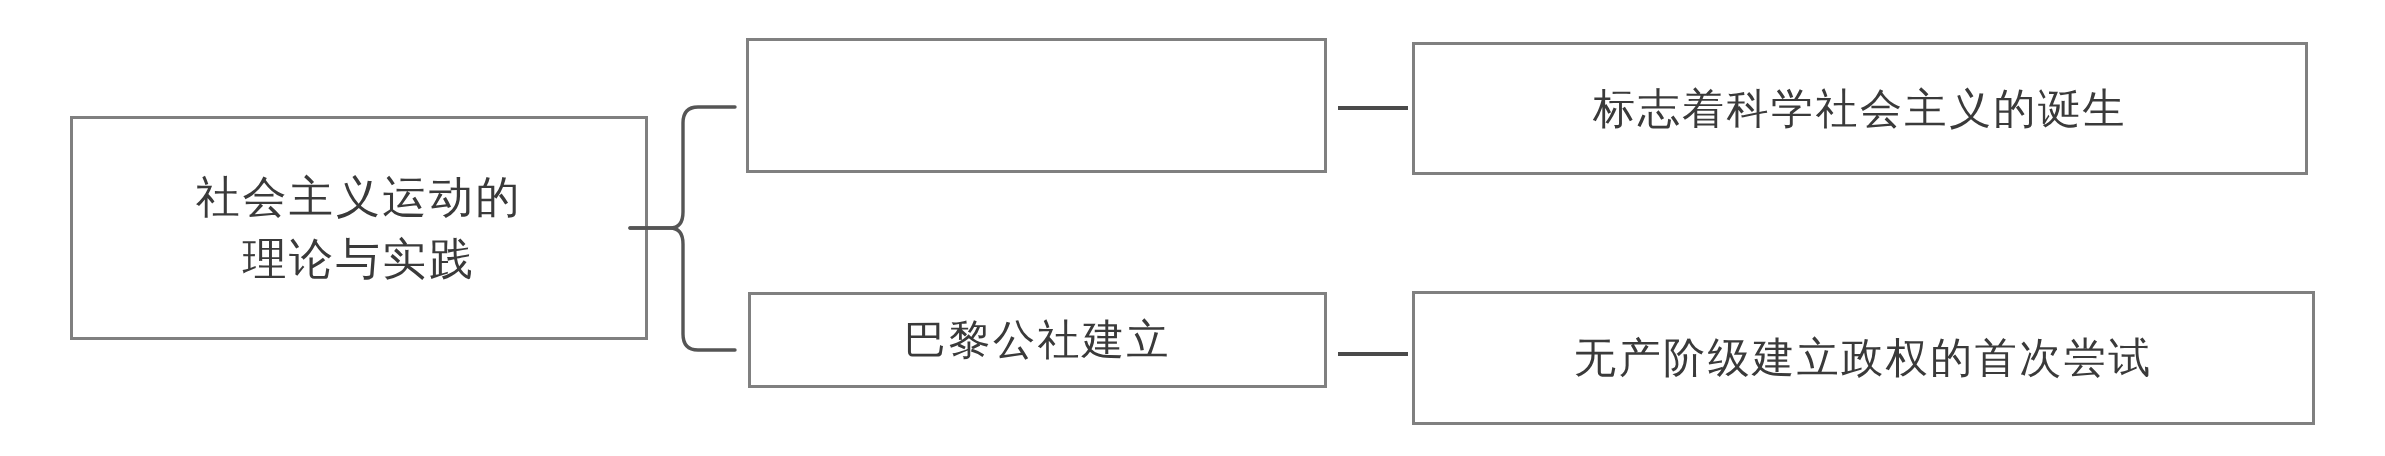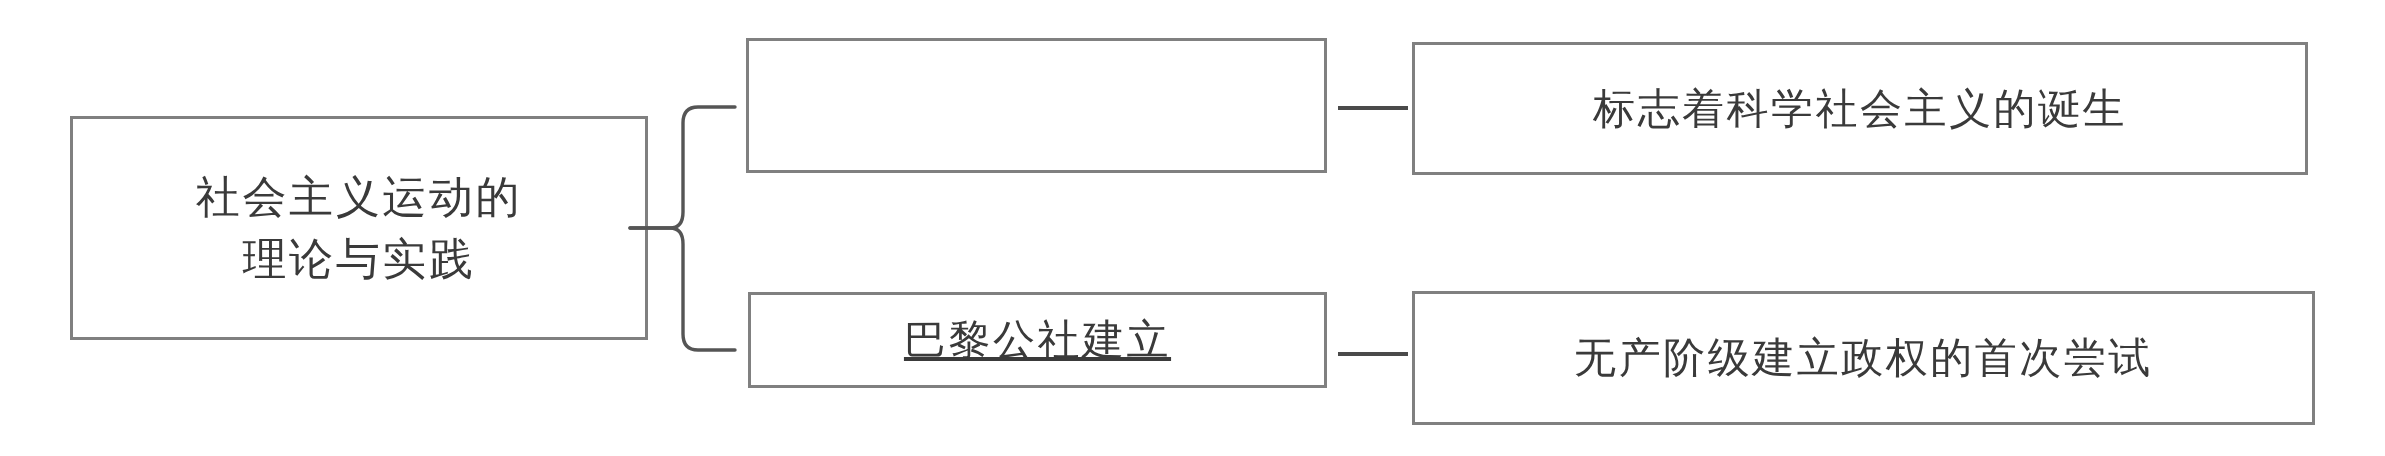--- a/index.html
+++ b/index.html
@@ -61,21 +61,20 @@
     height: 135px;
     font-size: 42px;
   }
 
   .node--branch-bottom {
     left: 748px;
     top: 292px;
     width: 579px;
     height: 96px;
     font-size: 42px;
-    text-decoration: underline;
   }
 
   .node--leaf-top {
     left: 1412px;
     top: 42px;
     width: 896px;
     height: 133px;
     font-size: 42px;
   }
 

